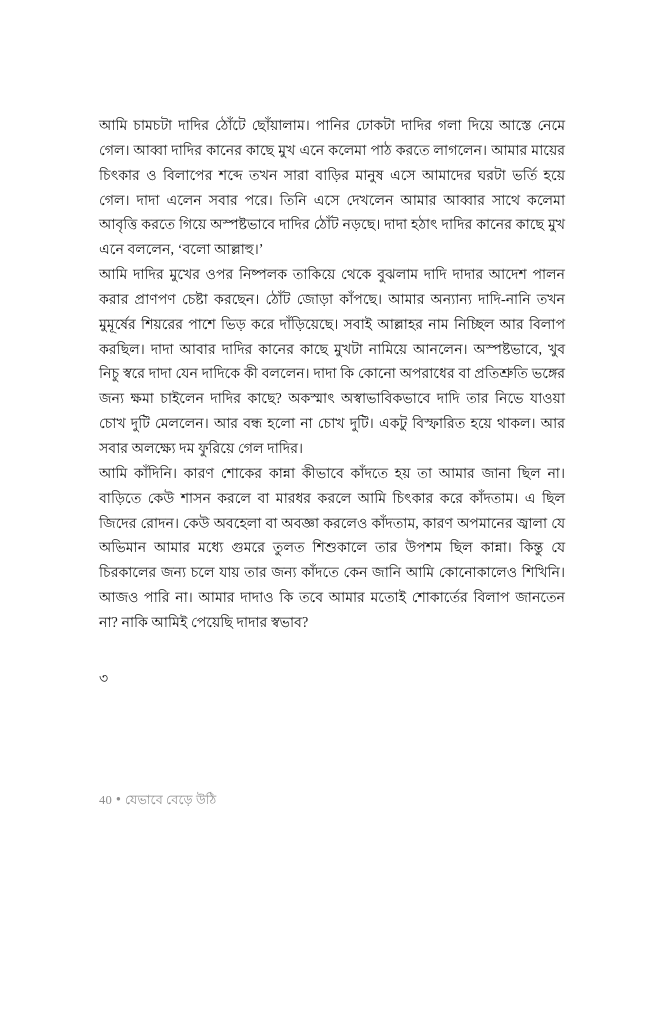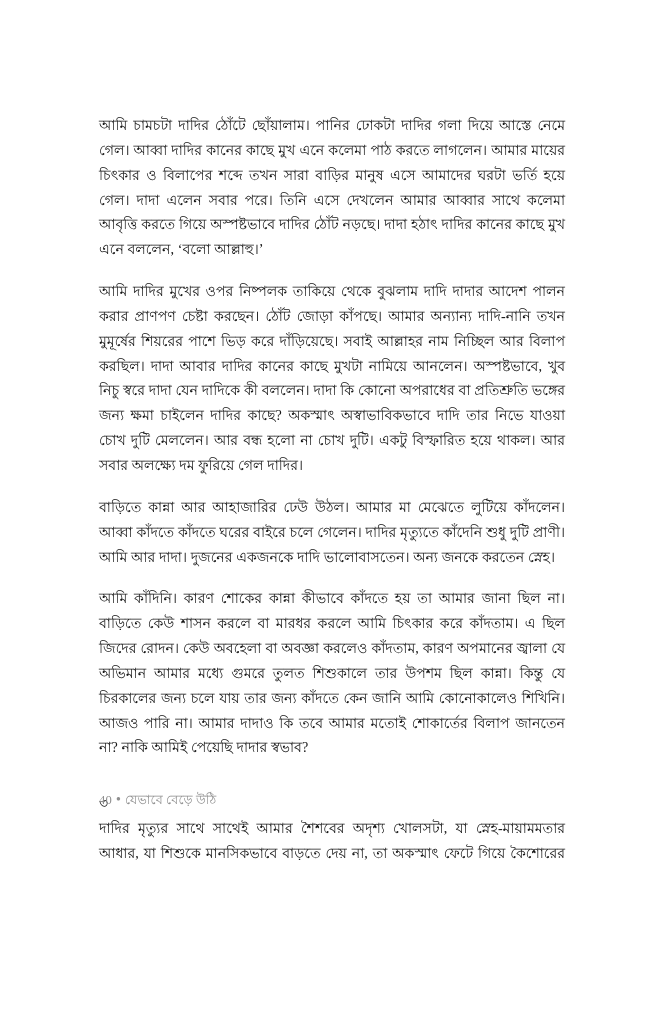--- a/index.html
+++ b/index.html
@@ -34,21 +34,21 @@
     text-justify: inter-word;
     word-spacing: 0.2px;
     font-family: "Liberation Serif", "DejaVu Serif", serif;
     -webkit-font-feature-settings: "kern" 1;
     font-feature-settings: "kern" 1;
   }
   p.para:last-of-type {
     text-align: justify;
   }
   .para + .para {
-    margin-top: 17px;
+    margin-top: 0px;
   }
   
   p.para { text-align-last: left; }
 
   .section-break {
     height: 31px;
   }
   .section-number {
     margin: 0;
     padding: 0;
@@ -80,29 +80,27 @@
 <body>
 
 <div class="page">
 
   <div class="text-block">
 
     <p class="para">আমি চামচটা দাদির ঠোঁটে ছোঁয়ালাম। পানির ঢোকটা দাদির গলা দিয়ে আস্তে নেমে গেল। আব্বা দাদির কানের কাছে মুখ এনে কলেমা পাঠ করতে লাগলেন। আমার মায়ের চিৎকার ও বিলাপের শব্দে তখন সারা বাড়ির মানুষ এসে আমাদের ঘরটা ভর্তি হয়ে গেল। দাদা এলেন সবার পরে। তিনি এসে দেখলেন আমার আব্বার সাথে কলেমা আবৃত্তি করতে গিয়ে অস্পষ্টভাবে দাদির ঠোঁট নড়ছে। দাদা হঠাৎ দাদির কানের কাছে মুখ এনে বললেন, ‘বলো আল্লাহু।’</p>
 
     <p class="para">আমি দাদির মুখের ওপর নিষ্পলক তাকিয়ে থেকে বুঝলাম দাদি দাদার আদেশ পালন করার প্রাণপণ চেষ্টা করছেন। ঠোঁট জোড়া কাঁপছে। আমার অন্যান্য দাদি-নানি তখন মুমূর্ষের শিয়রের পাশে ভিড় করে দাঁড়িয়েছে। সবাই আল্লাহর নাম নিচ্ছিল আর বিলাপ করছিল। দাদা আবার দাদির কানের কাছে মুখটা নামিয়ে আনলেন। অস্পষ্টভাবে, খুব নিচু স্বরে দাদা যেন দাদিকে কী বললেন। দাদা কি কোনো অপরাধের বা প্রতিশ্রুতি ভঙ্গের জন্য ক্ষমা চাইলেন দাদির কাছে? অকস্মাৎ অস্বাভাবিকভাবে দাদি তার নিভে যাওয়া চোখ দুটি মেললেন। আর বন্ধ হলো না চোখ দুটি। একটু বিস্ফারিত হয়ে থাকল। আর সবার অলক্ষ্যে দম ফুরিয়ে গেল দাদির।</p>
 
-    <p class="para">বাড়িতে কান্না আর আহাজারির ঢেউ উঠল। আমার মা মেঝেতে লুটিয়ে কাঁদলেন। আব্বা কাঁদতে কাঁদতে ঘরের বাইরে চলে গেলেন। দাদির মৃত্যুতে কাঁদেনি শুধু দুটি প্রাণী। আমি আর দাদা। দুজনের একজনকে দাদি ভালোবাসতেন। অন্য জনকে করতেন স্নেহ।</p>
 
     <p class="para">আমি কাঁদিনি। কারণ শোকের কান্না কীভাবে কাঁদতে হয় তা আমার জানা ছিল না। বাড়িতে কেউ শাসন করলে বা মারধর করলে আমি চিৎকার করে কাঁদতাম। এ ছিল জিদের রোদন। কেউ অবহেলা বা অবজ্ঞা করলেও কাঁদতাম, কারণ অপমানের জ্বালা যে অভিমান আমার মধ্যে গুমরে তুলত শিশুকালে তার উপশম ছিল কান্না। কিন্তু যে চিরকালের জন্য চলে যায় তার জন্য কাঁদতে কেন জানি আমি কোনোকালেও শিখিনি। আজও পারি না। আমার দাদাও কি তবে আমার মতোই শোকার্তের বিলাপ জানতেন না? নাকি আমিই পেয়েছি দাদার স্বভাব?</p>
 
     <div class="section-break"></div>
 
     <p class="section-number">৩</p>
 
-    <p class="para">দাদির মৃত্যুর সাথে সাথেই আমার শৈশবের অদৃশ্য খোলসটা, যা স্নেহ-মায়ামমতার আধার, যা শিশুকে মানসিকভাবে বাড়তে দেয় না, তা অকস্মাৎ ফেটে গিয়ে কৈশোরের ঝলমলে প্রজাপতি হয়ে পৃথিবীর নিবিড় প্রকৃতির</p>
 
   </div>
 
   <div class="footer">
     <span>40</span><span class="sep">●</span><span>যেভাবে বেড়ে উঠি</span>
   </div>
 
 </div>
 
 </body></html>

